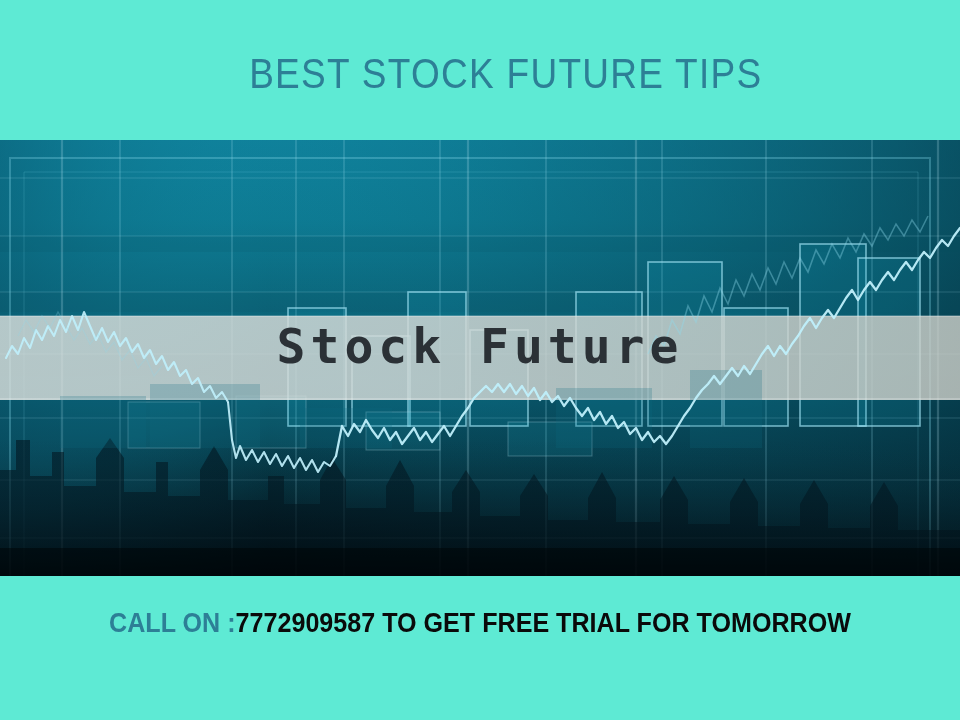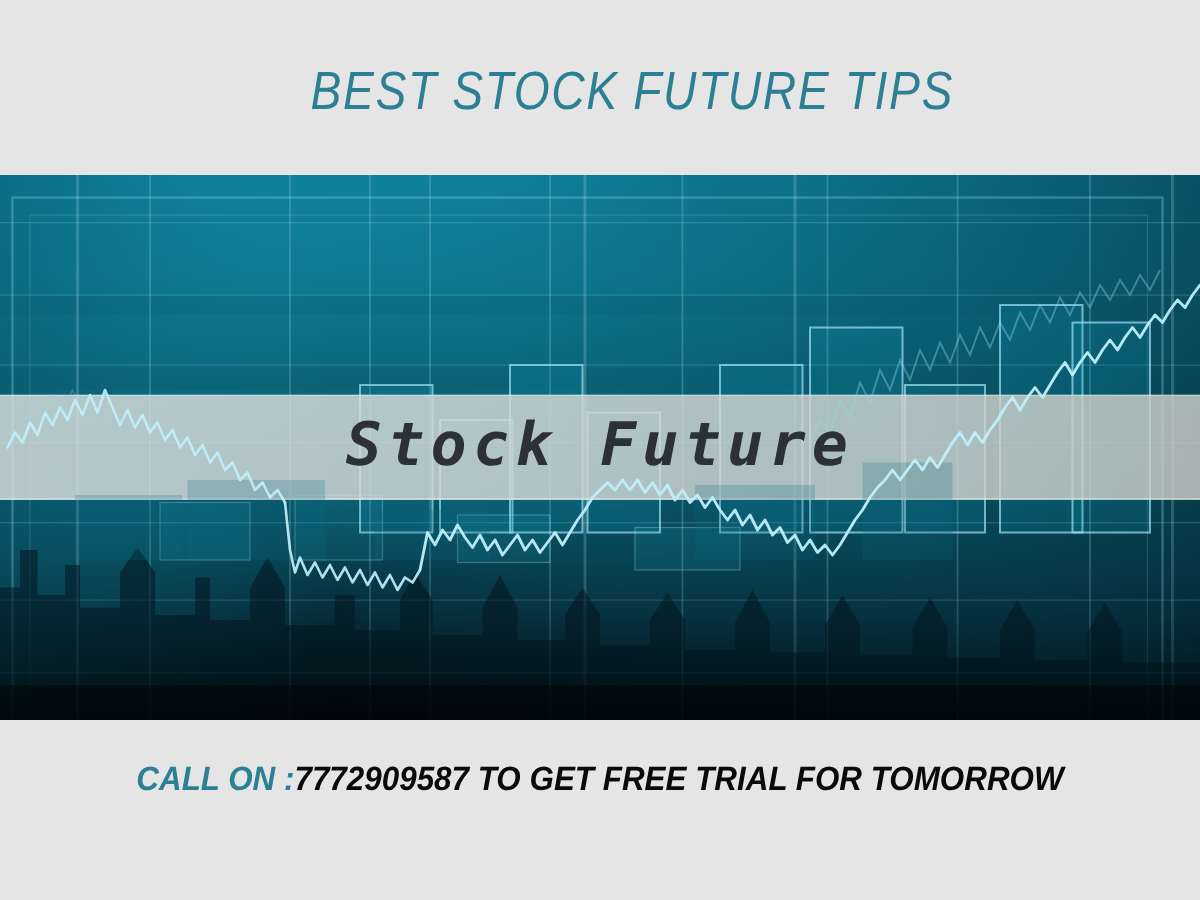--- a/index.html
+++ b/index.html
@@ -11,22 +11,21 @@
   body {
     width: 960px;
     height: 720px;
     overflow: hidden;
     font-family: "Liberation Sans", sans-serif;
   }
   .slide {
     position: relative;
     width: 960px;
     height: 720px;
-    background: #e5e5e5;
-    font-style: italic;
+    background: #5eead4;
   }
 
   
   .heading {
     position: absolute;
     left: 0;
     top: 52px;
     width: 960px;
     text-align: center;
     padding-left: 60px;
@@ -253,21 +252,21 @@
           <path d="M18,196 L26,180 L34,192 L42,176 L50,188 L58,172 L66,186 L74,200
                    L82,188 L90,204 L98,194 L106,212 L114,202 L122,220 L130,210
                    L138,228 L146,218 L154,236 L162,226"></path>
         </g>
 
         <rect x="0" y="408" width="960" height="28" fill="#000508" opacity="0.55"></rect>
       </g>
     </svg>
 
     <div style="position:absolute;left:0;top:0;width:960px;height:436px;pointer-events:none;">
-      <div style="position:absolute;left:0;top:192px;width:960px;text-align:center;
+      <div style="position:absolute;left:0;top:182px;width:960px;text-align:center;
                   font-family:'DejaVu Sans Mono','Liberation Mono',monospace;
                   font-size:48px;font-weight:700;letter-spacing:5px;color:#2b3136;
                   line-height:1;white-space:nowrap;">Stock Future</div>
     </div>
   </div>
 
   <div class="callline">
     <span class="teal">CALL ON :</span><span class="dark">7772909587</span><span class="dark"> TO GET FREE TRIAL FOR TOMORROW</span>
   </div>
 

